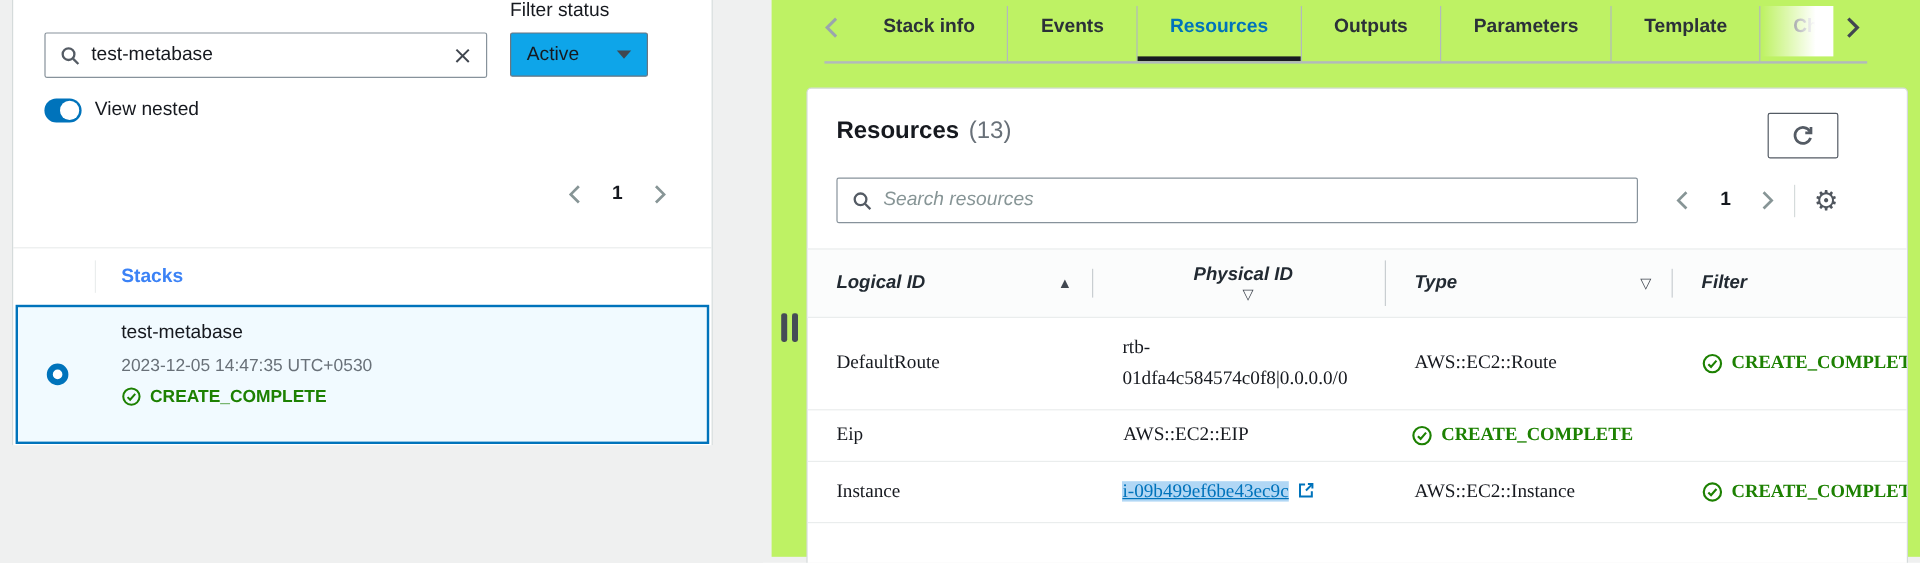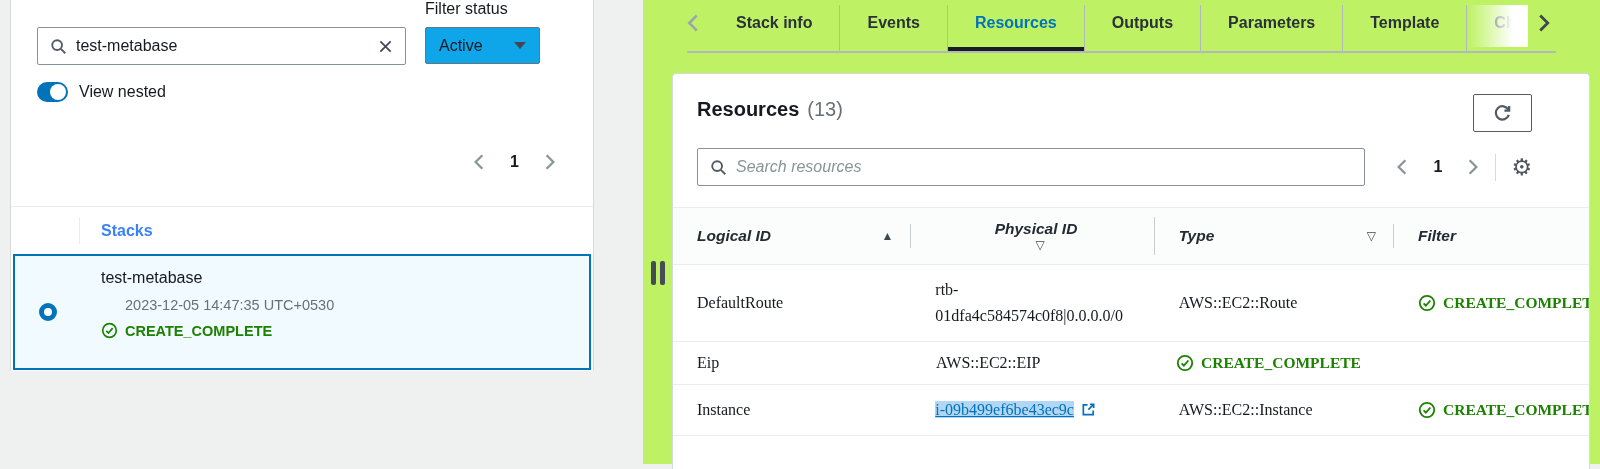--- a/index.html
+++ b/index.html
@@ -33,21 +33,21 @@
   .pager{display:flex;align-items:center;gap:24px;}
   .pager .page-num{font-weight:700;color:var(--text);}
   .left-pager{position:absolute;right:36px;top:153px;}
   .stacks-header{position:absolute;left:0;right:0;top:206px;height:48px;border-top:1px solid var(--line);display:flex;align-items:center;}
   .stacks-header .col-sep{position:absolute;left:68px;top:10px;bottom:10px;width:1px;background:var(--line);}
   .stacks-header .hdr-label{margin-left:90px;font-weight:700;color:#3b82f6;}
   .stack-card{position:absolute;left:2px;top:254px;width:578px;height:116px;background:#f1faff;border:2px solid var(--accent);}
   .radio{position:absolute;left:24px;top:47px;width:18px;height:18px;border-radius:50%;border:5px solid var(--accent);background:#fff;cursor:pointer;}
   .stack-info{position:absolute;left:86px;top:13px;}
   .stack-name{font-size:16px;color:var(--text);}
-  .stack-time{margin-top:10px;font-size:14.5px;color:var(--muted);margin-left:24px;}
+  .stack-time{margin-top:10px;font-size:14.5px;color:var(--muted);}
   .stack-status{margin-top:9px;display:flex;align-items:center;gap:7px;color:var(--success);font-size:14.5px;font-weight:700;}
 
   
   .right-region{position:absolute;left:643px;top:0;width:957px;height:464px;background:#bef264;}
   .divider-handle{position:absolute;left:8px;top:261px;display:flex;gap:4px;cursor:col-resize;}
   .divider-handle i{width:5px;height:24px;background:#454c56;border-radius:2px;}
 
   .tabs-rule{position:absolute;left:44px;right:44px;top:51px;height:2px;background:#b2b9bd;}
   .tab-scroll{position:absolute;top:12px;width:18px;height:22px;background:none;border:none;padding:0;cursor:pointer;}
   .tab-scroll.left{left:42px;color:#9aa5ad;}

